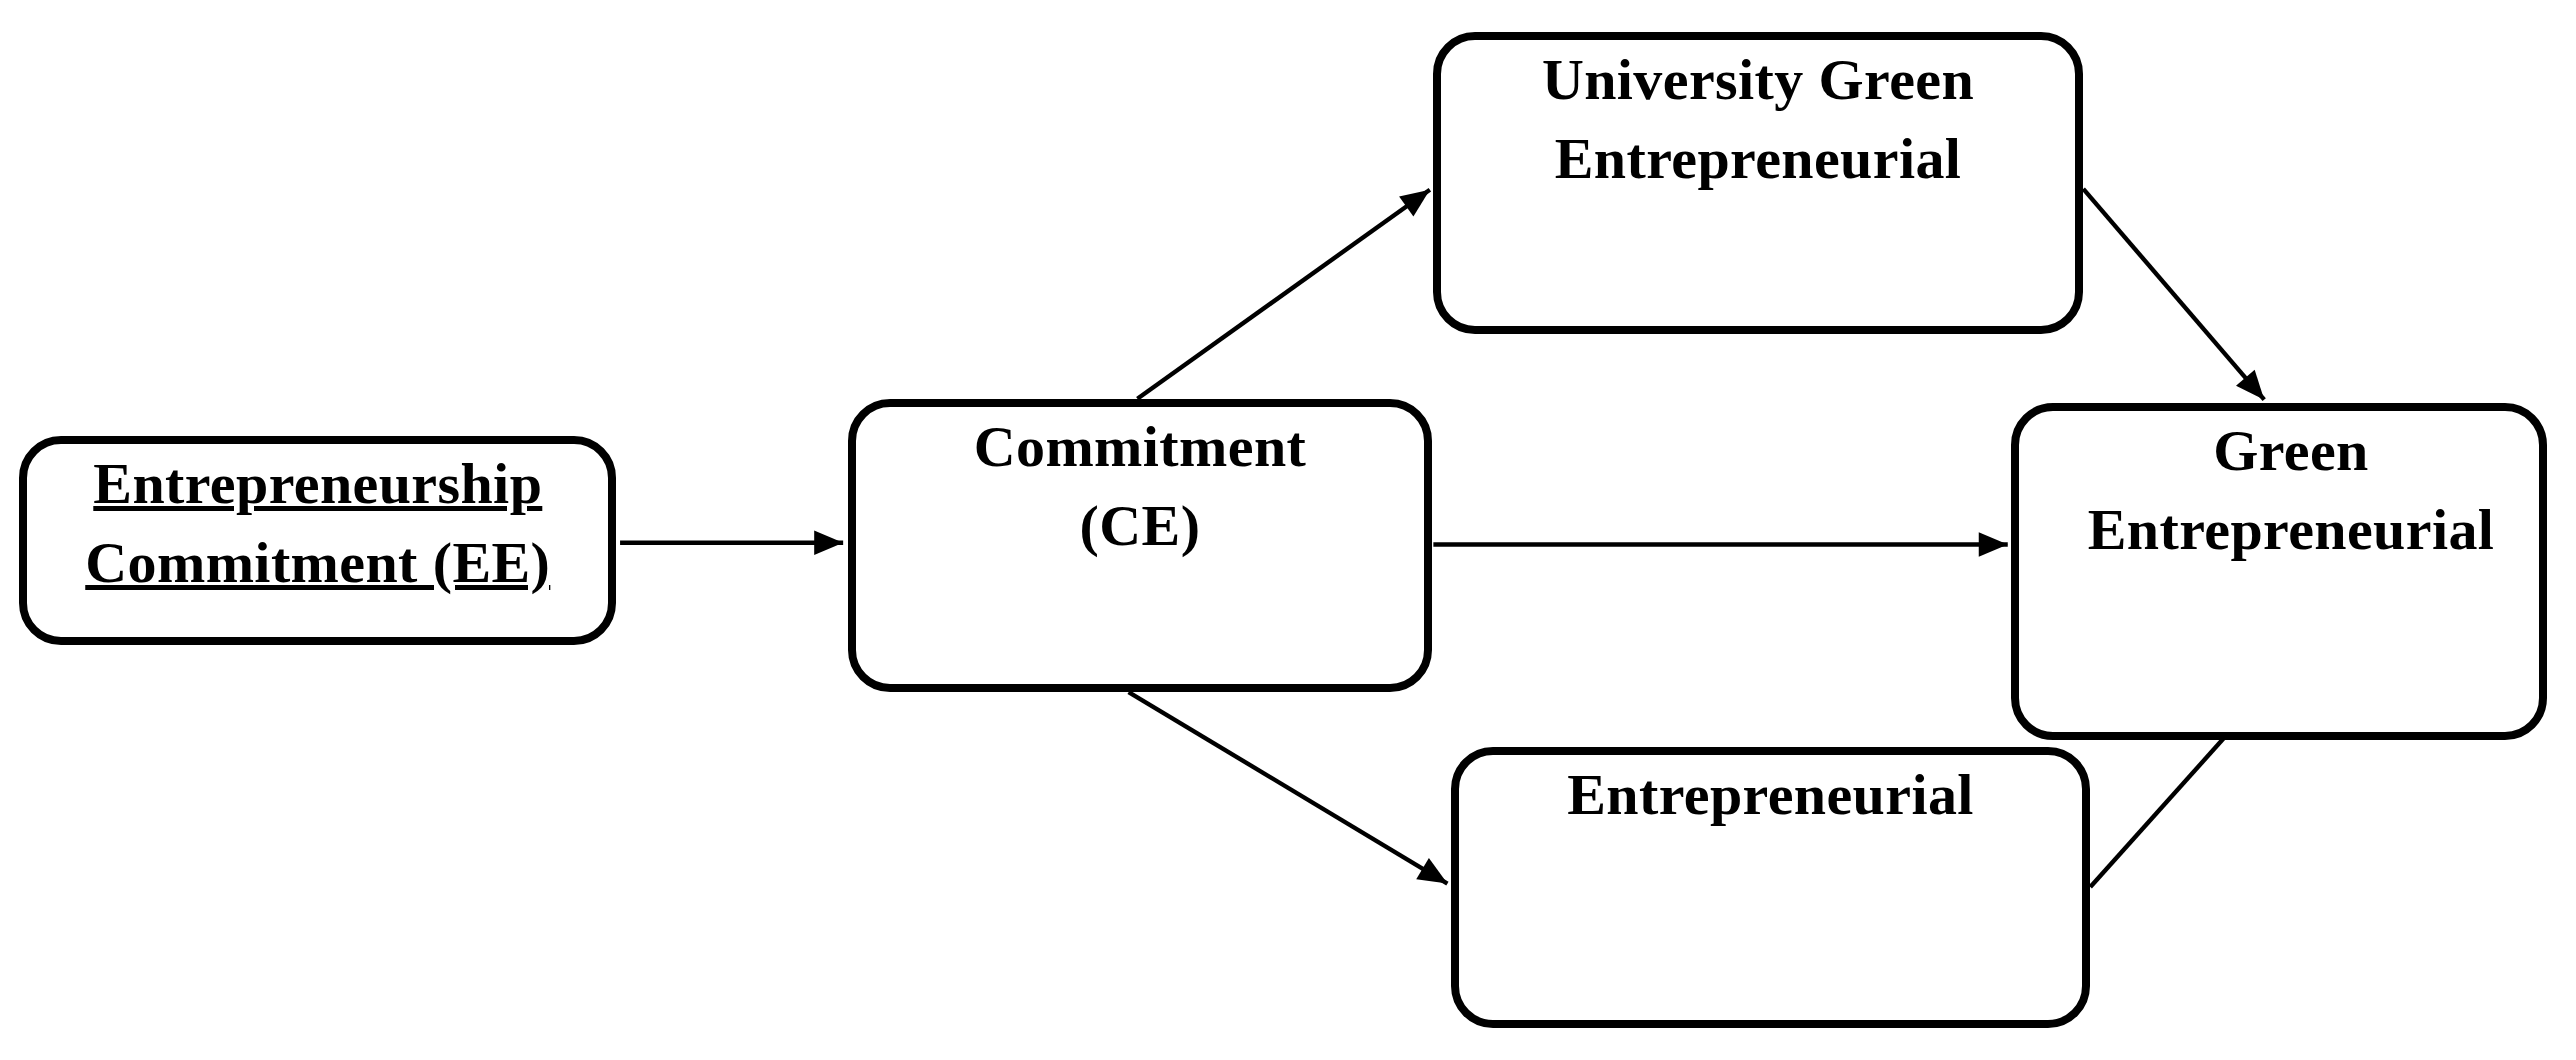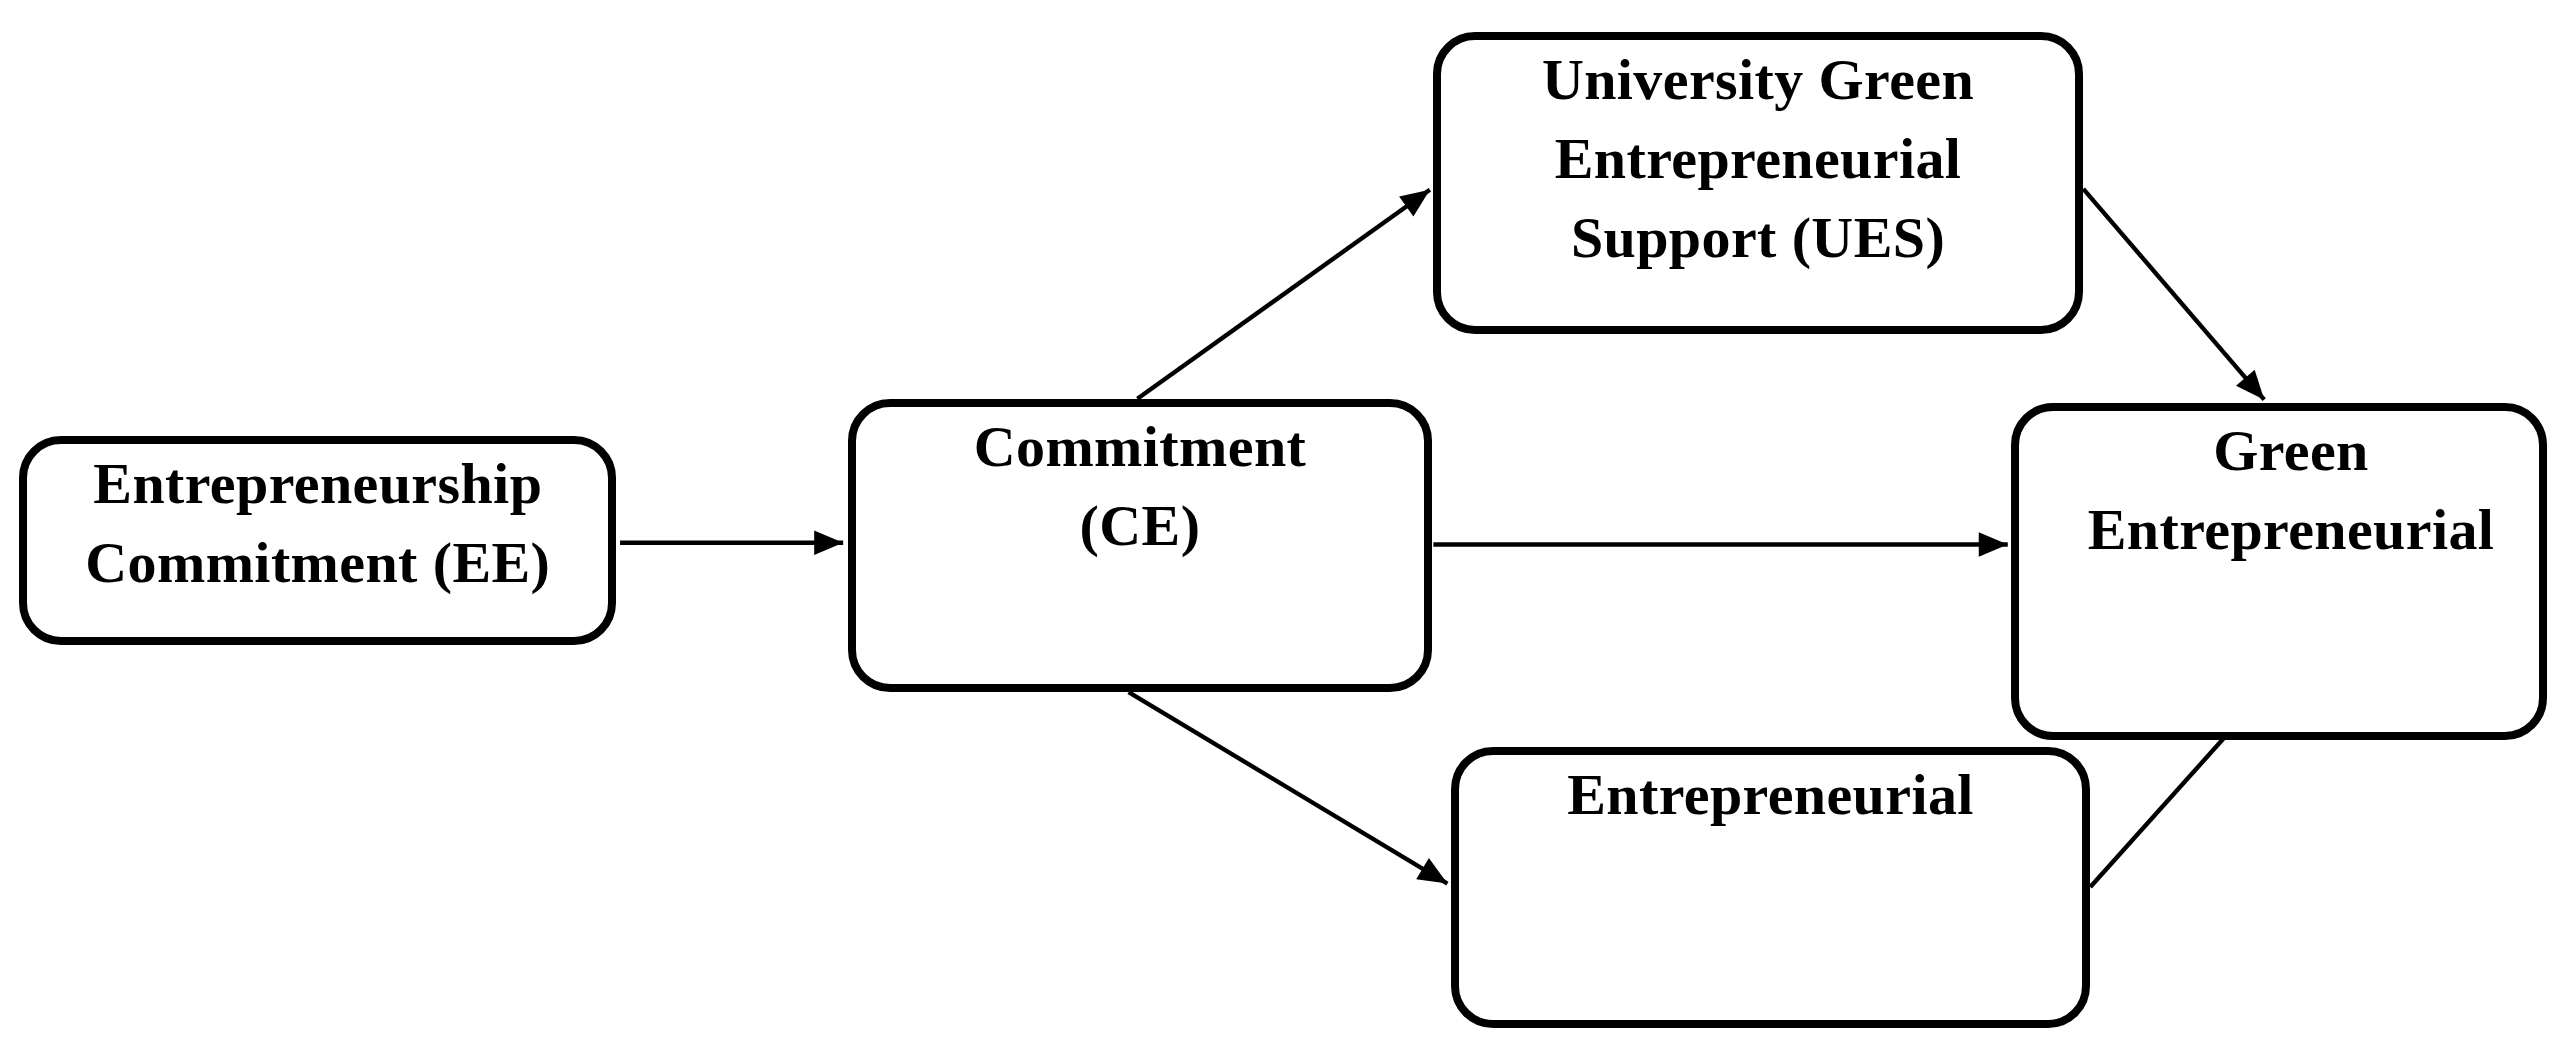--- a/index.html
+++ b/index.html
@@ -36,21 +36,21 @@
     justify-content: flex-start;
     text-align: center;
     font-size: 58px;
     line-height: 79px;
     letter-spacing: 0.4px;
     white-space: nowrap;
   }
   .node span { display: block; }
 
   
-  .node-ee  { left: 19.3px;   top: 436px; width: 597px; height: 209px; }
+  .node-ee  { left: 19.3px;   top: 436px; width: 597px; height: 209px; text-decoration: underline; }
   .node-ce  { left: 848px;  top: 399px; width: 584px; height: 293px; }
   .node-ues { left: 1433px; top: 32px;  width: 650px; height: 302px; }
   .node-enm { left: 1451px; top: 747px; width: 639px; height: 281px; }
   .node-geb { left: 2011px; top: 403px; width: 536px; height: 337px; padding-left: 24px; }
 
   .edge {
     stroke: #000000;
     stroke-width: 5;
     fill: none;
   }
@@ -80,21 +80,20 @@
   </div>
 
   <div class="node node-ce">
     <span>Commitment</span>
     <span>(CE)</span>
   </div>
 
   <div class="node node-ues">
     <span>University Green</span>
     <span>Entrepreneurial</span>
-    <span>Support (UES)</span>
   </div>
 
   <div class="node node-enm">
     <span>Entrepreneurial</span>
   </div>
 
   <div class="node node-geb">
     <span>Green</span>
     <span>Entrepreneurial</span>
   </div>

